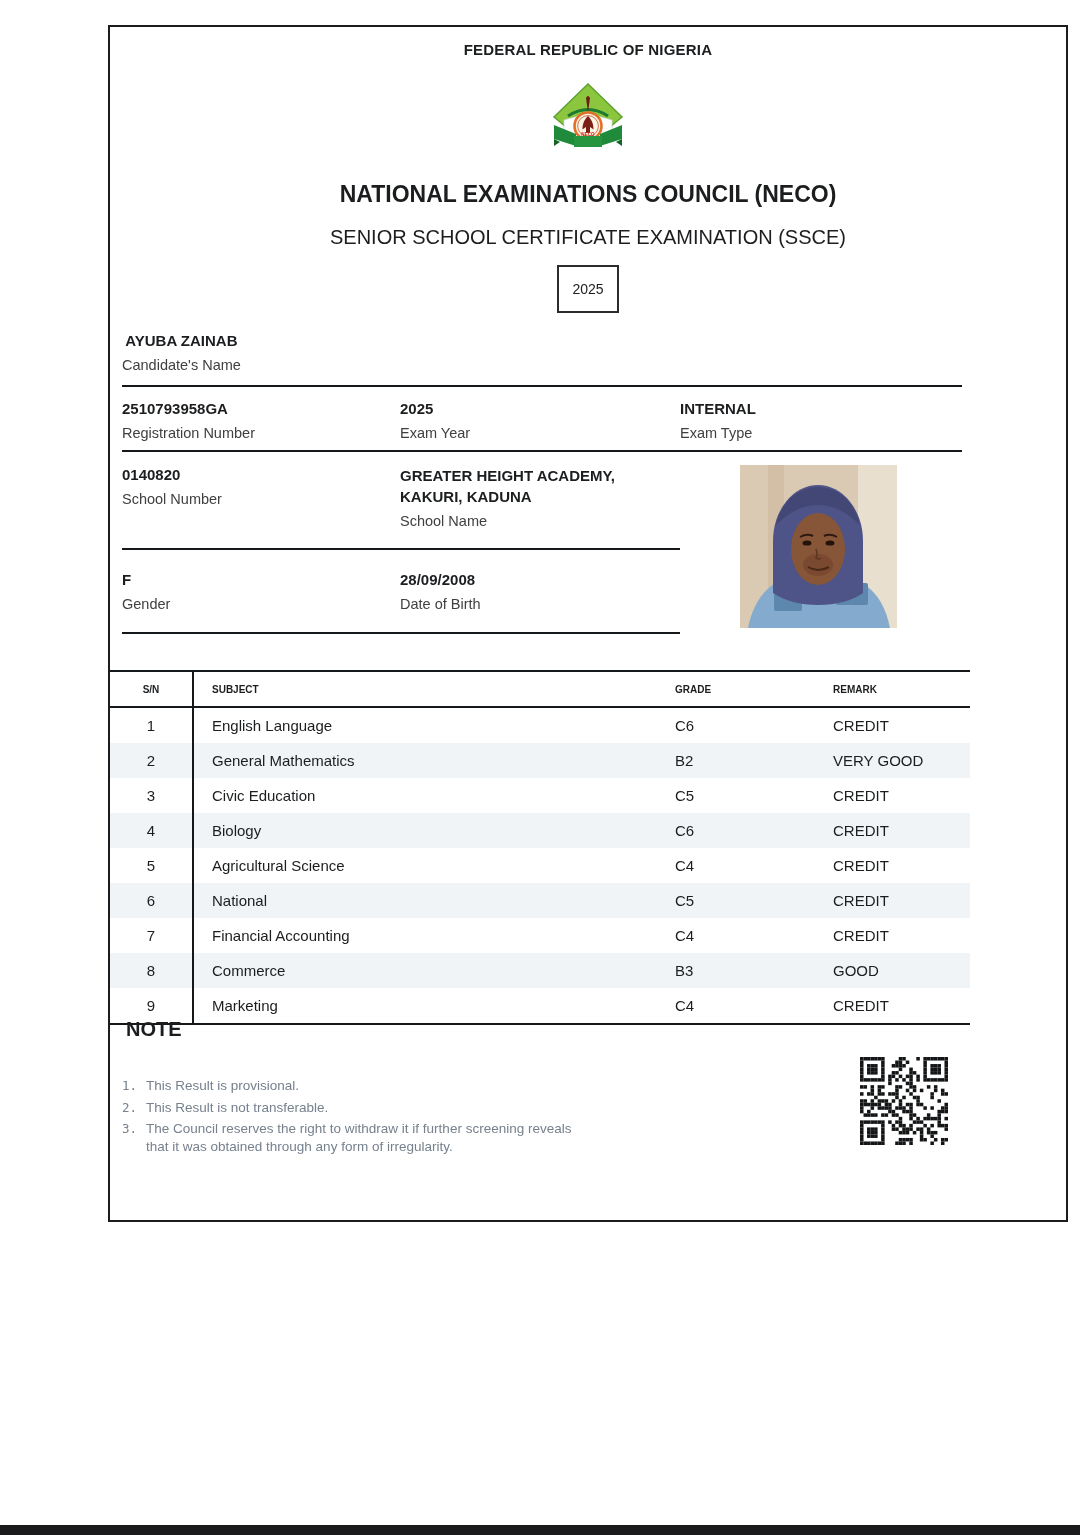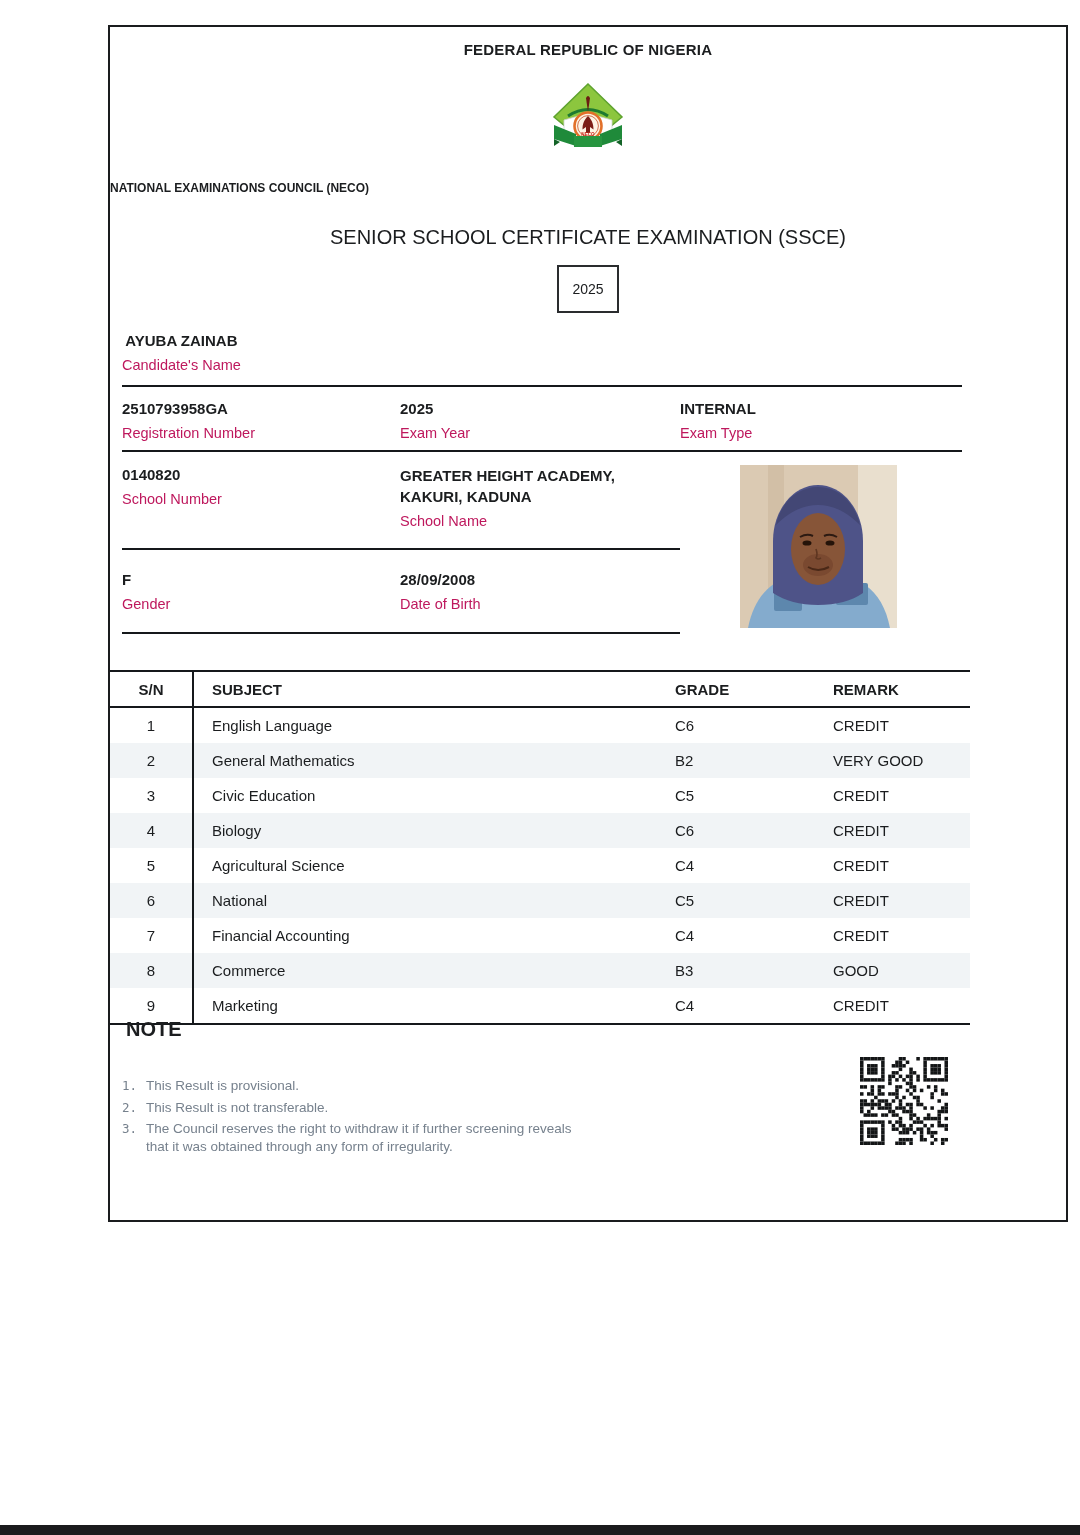--- a/index.html
+++ b/index.html
@@ -10,50 +10,50 @@
   }
   .card {
     position:absolute; left:108px; top:25px; width:960px; height:1197px;
     border:2px solid #1a1c1e; background:#fff;
   }
   .abs { position:absolute; }
 
   
   .country { left:0; top:14px; width:100%; text-align:center; font-size:15px; font-weight:bold; letter-spacing:.2px; }
   .logo-wrap { left:0; top:56px; width:100%; text-align:center; }
-  .council { left:0; top:154px; width:100%; text-align:left; font-size:12px; font-weight:bold; }
+  .council { left:0; top:154px; width:100%; text-align:center; font-size:23px; font-weight:bold; }
   .exam { left:0; top:199px; width:100%; text-align:center; font-size:20px; font-weight:normal; }
   .year-box {
     left:50%; top:238px; transform:translateX(-50%);
     width:62px; height:48px; border:2px solid #2a2c2e;
     display:flex; align-items:center; justify-content:center; font-size:14px;
   }
 
   
   .val { font-size:15px; font-weight:bold; line-height:20px; }
-  .lbl { font-size:14.5px; color:#be185d; line-height:18px; margin-top:5px; }
+  .lbl { font-size:14.5px; color:#404040; line-height:18px; margin-top:5px; }
   .name-block { left:12px; top:304px;text-align:center; }
   .divider { border-top:2px solid #15181b; height:0; }
   .dv1 { left:12px; top:358px; width:840px; }
   .row3 { left:12px; top:372px; width:840px; display:grid; grid-template-columns:278px 280px 282px; }
   .dv2 { left:12px; top:423px; width:840px; }
   .school-row { left:12px; top:438px; width:558px; display:grid; grid-template-columns:278px 280px; }
   .school-name-val { width:280px; line-height:21px; }
   .dv3 { left:12px; top:521px; width:558px; }
   .gender-row { left:12px; top:543px; width:558px; display:grid; grid-template-columns:278px 280px; }
   .dv4 { left:12px; top:605px; width:558px; }
   .photo { left:630px; top:438px; width:157px; height:163px; overflow:hidden; }
 
   
   .rtable { left:0; top:643px; width:860px; }
   .thead {
     display:grid; grid-template-columns:84px 481px 158px 137px;
     height:38px; align-items:center;
     border-top:2px solid #15181b; border-bottom:2px solid #15181b;
-    font-size:15px; font-weight:bold;
+    font-size:10px; font-weight:bold;
   }
   .trow {
     display:grid; grid-template-columns:84px 481px 158px 137px;
     height:35px; align-items:center; font-size:15px;
   }
   .trow:nth-child(even) { background:#f1f4f6; }
   .tbody { border-bottom:2px solid #15181b; }
   .c-sn { text-align:center; border-right:2px solid #15181b; height:100%; display:flex; align-items:center; justify-content:center; }
   .c-sub { padding-left:18px; }
 

